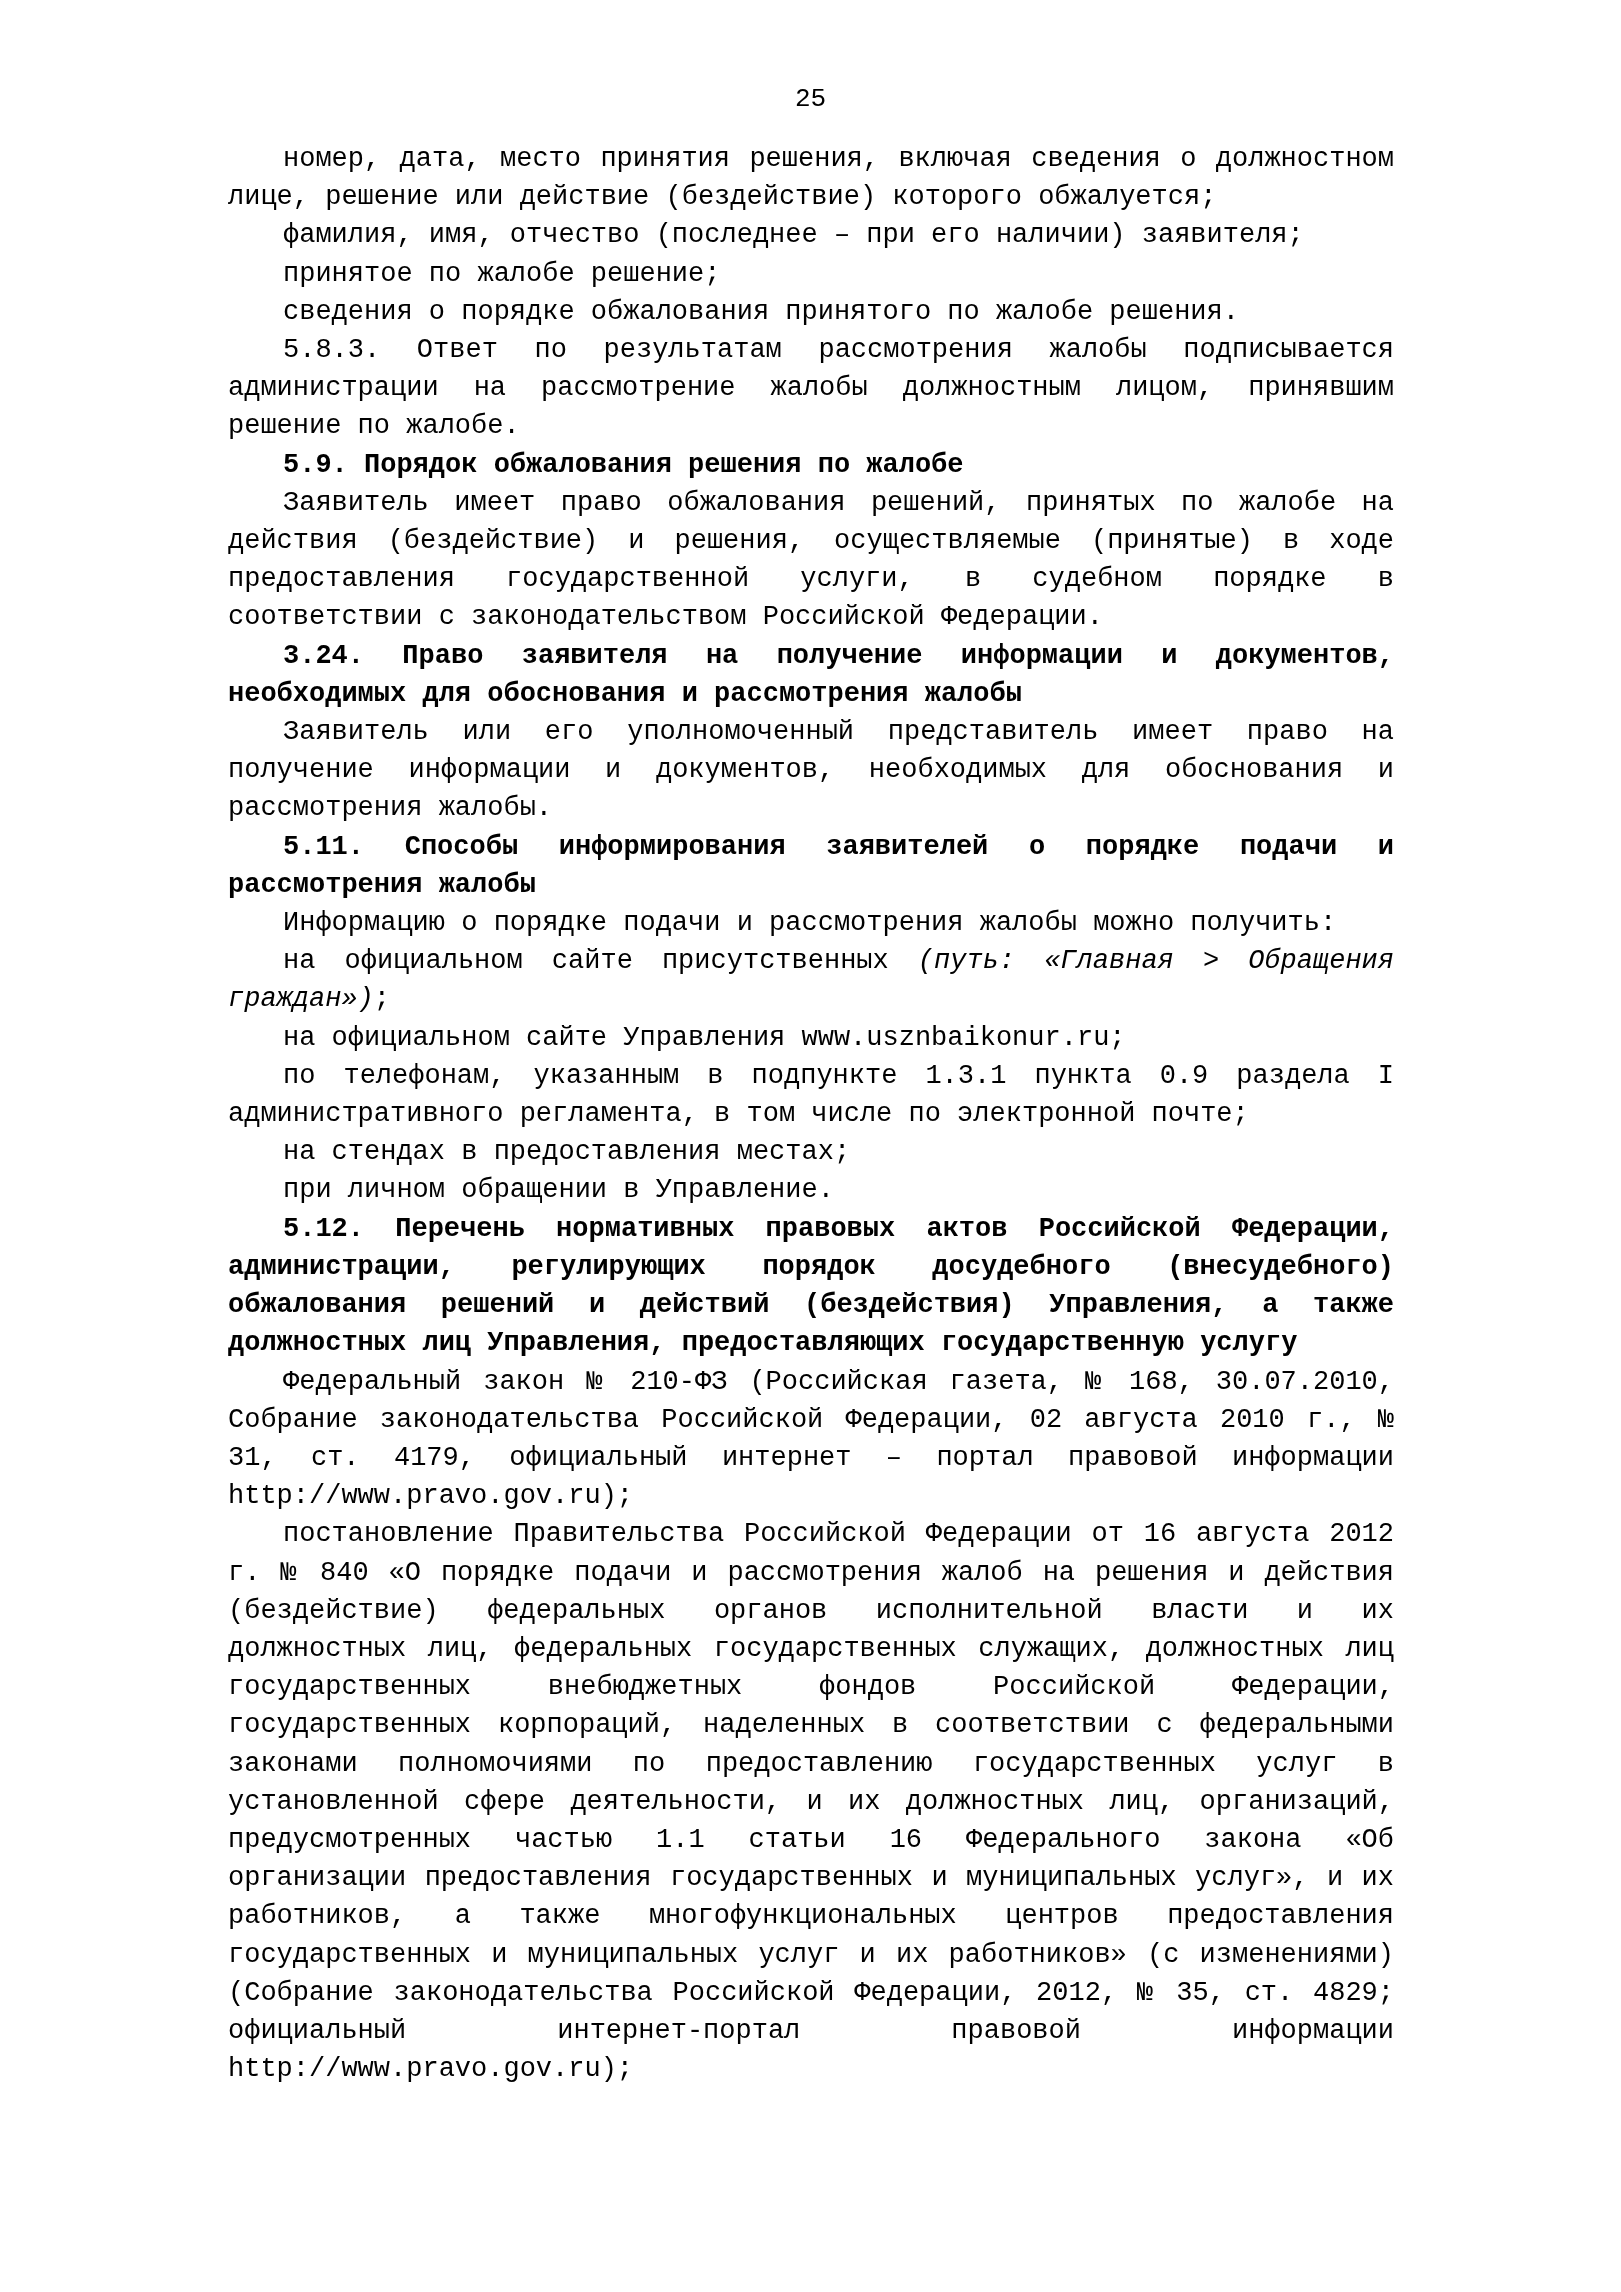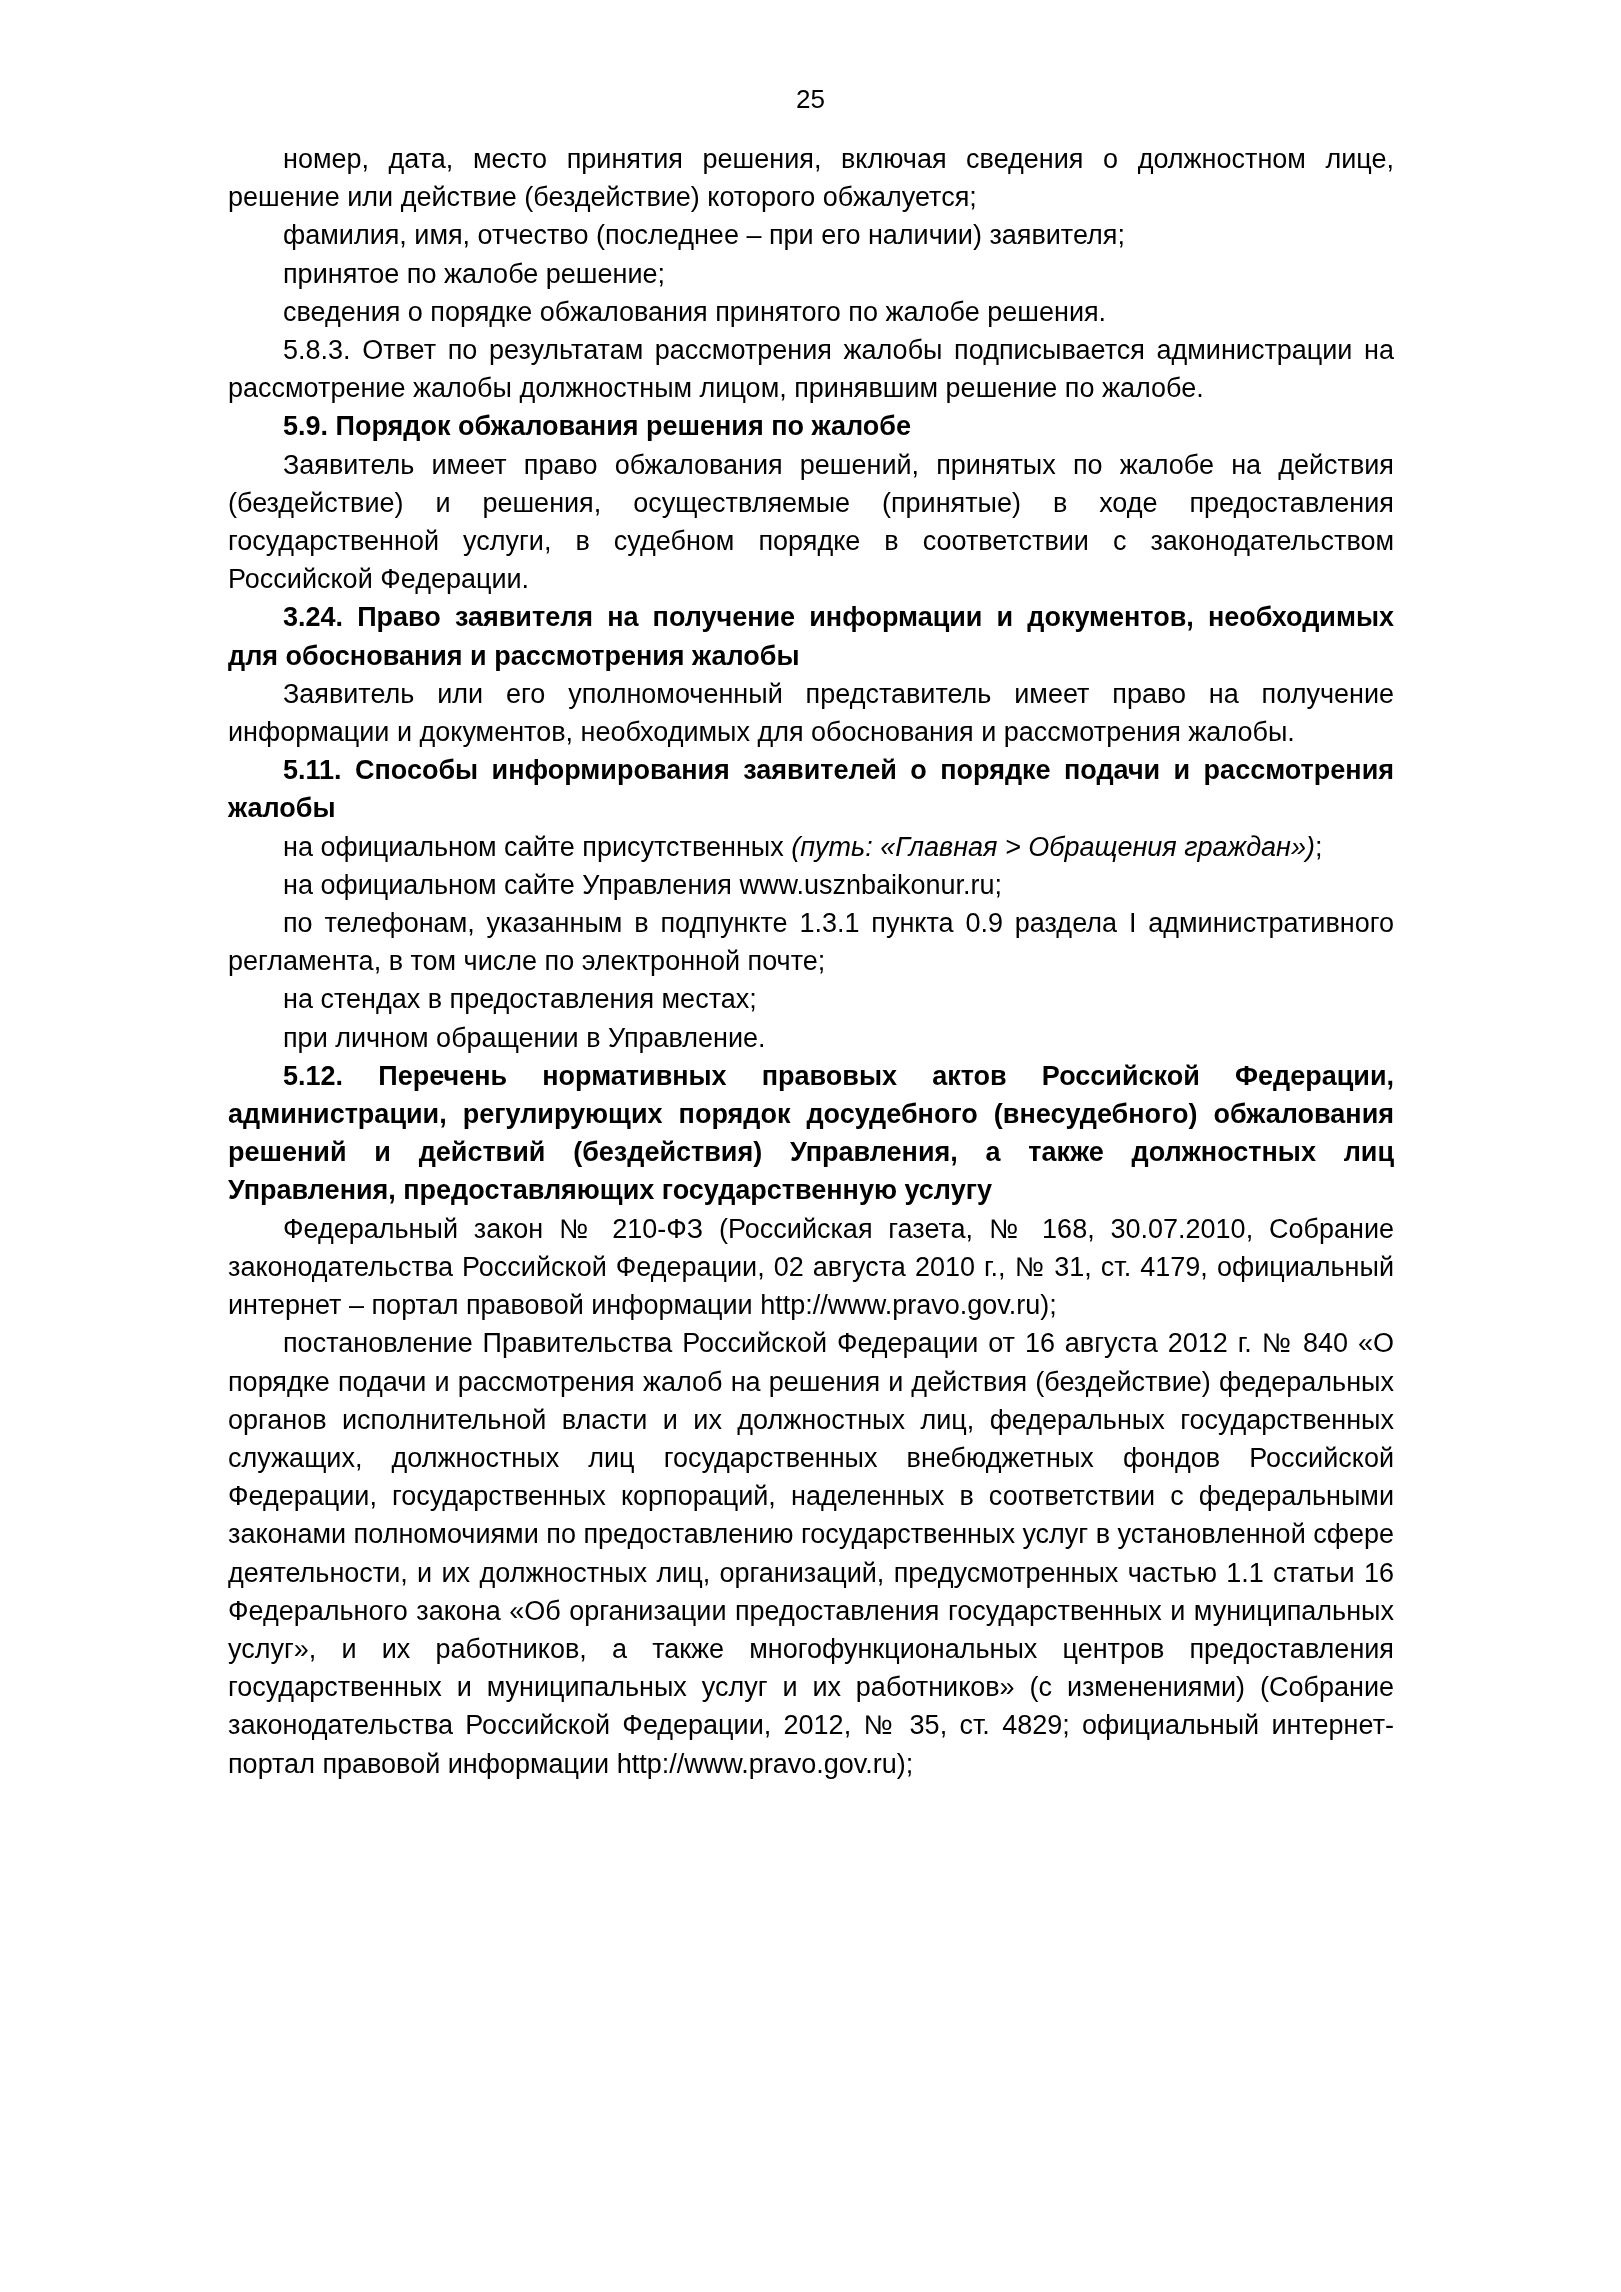--- a/index.html
+++ b/index.html
@@ -7,21 +7,21 @@
     padding: 0;
     background: #ffffff;
   }
   .page {
     width: 1621px;
     height: 2293px;
     margin: 0 auto;
     background: #ffffff;
     position: relative;
     box-sizing: border-box;
-    font-family: Liberation Sans, sans-serif;
+    font-family: Liberation Mono, monospace;
     color: #000000;
   }
   .page-number {
     position: absolute;
     top: 86px;
     left: 0;
     width: 100%;
     text-align: center;
     font-size: 26px;
     line-height: 1;
@@ -58,20 +58,21 @@
     <p>номер, дата, место принятия решения, включая сведения о должностном лице, решение или действие (бездействие) которого обжалуется;</p>
     <p>фамилия, имя, отчество (последнее – при его наличии) заявителя;</p>
     <p>принятое по жалобе решение;</p>
     <p>сведения о порядке обжалования принятого по жалобе решения.</p>
     <p>5.8.3. Ответ по результатам рассмотрения жалобы подписывается администрации на рассмотрение жалобы должностным лицом, принявшим решение по жалобе.</p>
     <p class="bold">5.9. Порядок обжалования решения по жалобе</p>
     <p>Заявитель имеет право обжалования решений, принятых по жалобе на действия (бездействие) и решения, осуществляемые (принятые) в ходе предоставления государственной услуги, в судебном порядке в соответствии с законодательством Российской Федерации.</p>
     <p class="bold">3.24. Право заявителя на получение информации и документов, необходимых для обоснования и рассмотрения жалобы</p>
     <p>Заявитель или его уполномоченный представитель имеет право на получение информации и документов, необходимых для обоснования и рассмотрения жалобы.</p>
     <p class="bold">5.11. Способы информирования заявителей о порядке подачи и рассмотрения жалобы</p>
+    <p>Информацию о порядке подачи и рассмотрения жалобы можно получить:</p>
     <p><span>на официальном сайте присутственных </span><span class="italic">(путь: «Главная &gt; Обращения граждан»)</span><span>;</span></p>
     <p>на официальном сайте Управления www.usznbaikonur.ru;</p>
     <p>по телефонам, указанным в подпункте 1.3.1 пункта 0.9 раздела I административного регламента, в том числе по электронной почте;</p>
     <p>на стендах в предоставления местах;</p>
     <p>при личном обращении в Управление.</p>
     <p class="bold">5.12. Перечень нормативных правовых актов Российской Федерации, администрации, регулирующих порядок досудебного (внесудебного) обжалования решений и действий (бездействия) Управления, а также должностных лиц Управления, предоставляющих государственную услугу</p>
     <p>Федеральный закон № 210-ФЗ (Российская газета, № 168, 30.07.2010, Собрание законодательства Российской Федерации, 02 августа 2010 г., № 31, ст. 4179, официальный интернет – портал правовой информации http://www.pravo.gov.ru);</p>
     <p>постановление Правительства Российской Федерации от 16 августа 2012 г. № 840 «О порядке подачи и рассмотрения жалоб на решения и действия (бездействие) федеральных органов исполнительной власти и их должностных лиц, федеральных государственных служащих, должностных лиц государственных внебюджетных фондов Российской Федерации, государственных корпораций, наделенных в соответствии с федеральными законами полномочиями по предоставлению государственных услуг в установленной сфере деятельности, и их должностных лиц, организаций, предусмотренных частью 1.1 статьи 16 Федерального закона «Об организации предоставления государственных и муниципальных услуг», и их работников, а также многофункциональных центров предоставления государственных и муниципальных услуг и их работников» (с изменениями) (Собрание законодательства Российской Федерации, 2012, № 35, ст. 4829; официальный интернет-портал правовой информации http://www.pravo.gov.ru);</p>
   </div>
 

